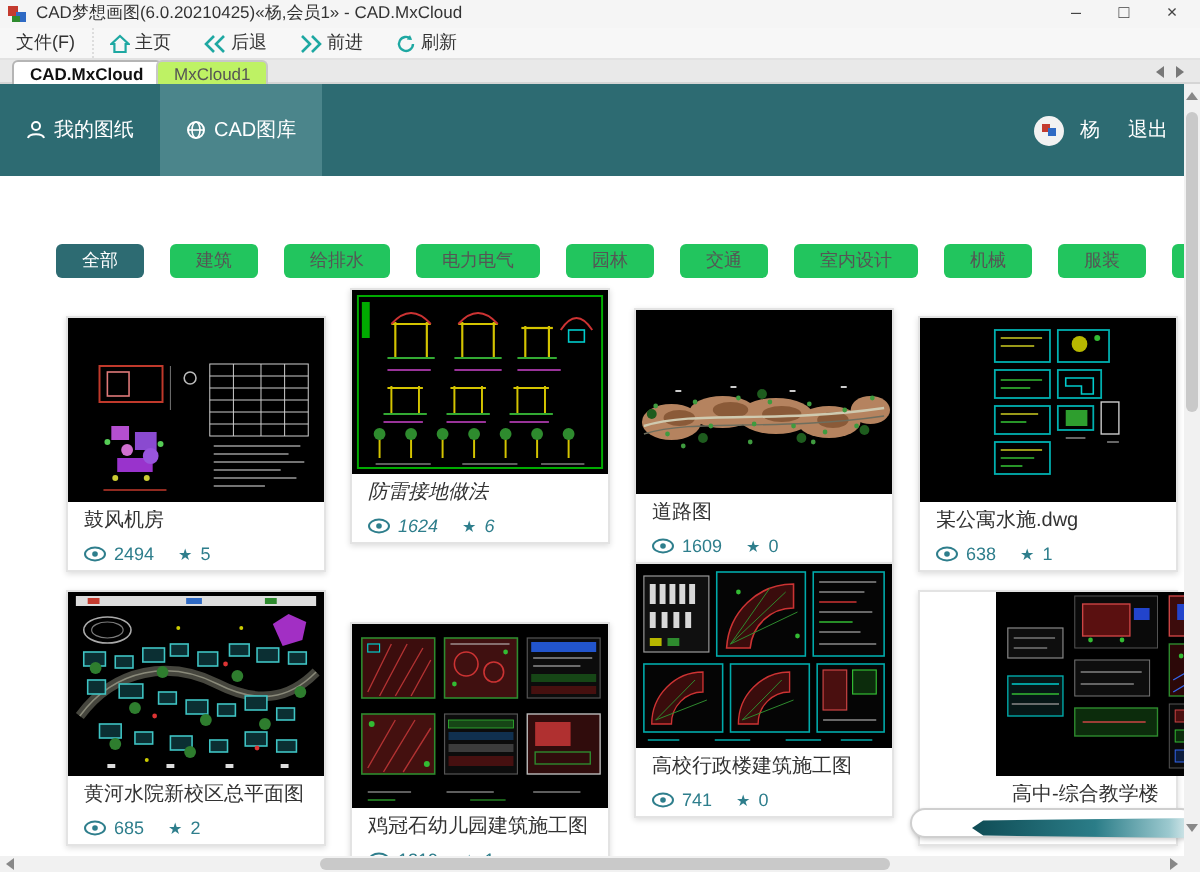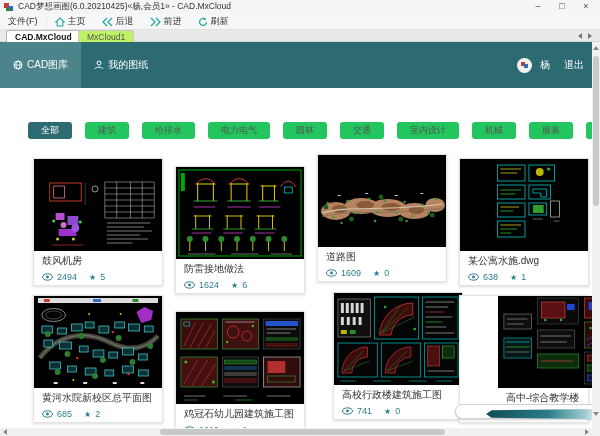--- a/index.html
+++ b/index.html
@@ -127,34 +127,34 @@
     <div class="doc-tab inactive">
       <span>MxCloud1</span>
     </div>
     <div class="tab-arrows">
       <div class="tri-l"></div>
       <div class="tri-r"></div>
     </div>
   </div>
 
   <div class="header">
+    <div class="nav-item">
+      <svg width="10" height="10" viewBox="0 0 10 10">
+          <circle cx="5" cy="3" r="2" fill="none" stroke="#fff" stroke-width="1"></circle>
+          <path d="M1,9 C1.5,6.5 8.5,6.5 9,9" fill="none" stroke="#fff" stroke-width="1"></path>
+        </svg>
+      <span>我的图纸</span>
+    </div>
     <div class="nav-item active">
       <svg width="10" height="10" viewBox="0 0 10 10">
           <circle cx="5" cy="5" r="4" fill="none" stroke="#fff" stroke-width="1"></circle>
           <ellipse cx="5" cy="5" rx="2" ry="4" fill="none" stroke="#fff" stroke-width="0.8"></ellipse>
           <line x1="1" y1="5" x2="9" y2="5" stroke="#fff" stroke-width="0.8"></line>
         </svg>
       <span>CAD图库</span>
-    </div>
-    <div class="nav-item">
-      <svg width="10" height="10" viewBox="0 0 10 10">
-          <circle cx="5" cy="3" r="2" fill="none" stroke="#fff" stroke-width="1"></circle>
-          <path d="M1,9 C1.5,6.5 8.5,6.5 9,9" fill="none" stroke="#fff" stroke-width="1"></path>
-        </svg>
-      <span>我的图纸</span>
     </div>
     <div class="header-right">
       <div class="avatar">
         <svg width="10" height="10" viewBox="0 0 10 10">
             <rect x="1" y="2" width="4" height="4" fill="#c43b2f"></rect>
             <rect x="4" y="4" width="4" height="4" fill="#2f6ac4"></rect>
           </svg>
       </div>
       <span class="username">杨</span>
       <span class="logout">退出</span>
@@ -220,21 +220,21 @@
             <ellipse cx="5.5" cy="4" rx="5" ry="3.2" fill="none" stroke="#2e7e8c" stroke-width="1"></ellipse>
             <circle cx="5.5" cy="4" r="1.4" fill="#2e7e8c"></circle>
           </svg>
         <span>2494</span>
         <span class="star-ic">★</span>
         <span>5</span>
       </div>
     </div>
   </div>
 
-  <div class="card" style="left:175px; top:166px;">
+  <div class="card" style="left:175px; top:144px;font-style:italic;">
     <div class="thumb">
       <svg viewBox="0 0 130 92" preserveAspectRatio="none">
         <rect width="130" height="92" fill="#000"></rect>
         <rect x="3" y="3" width="124" height="86" fill="none" stroke="#00aa00" stroke-width="1"></rect>
         <rect x="5" y="6" width="4" height="18" fill="#00aa00"></rect>
         <g stroke="#d4c400" stroke-width="1.1">
           <line x1="22" y1="34" x2="22" y2="16"></line>
             <line x1="38" y1="34" x2="38" y2="16"></line>
             <line x1="20" y1="17" x2="40" y2="17"></line>
           <line x1="56" y1="34" x2="56" y2="16"></line>
@@ -564,21 +564,21 @@
             <ellipse cx="5.5" cy="4" rx="5" ry="3.2" fill="none" stroke="#2e7e8c" stroke-width="1"></ellipse>
             <circle cx="5.5" cy="4" r="1.4" fill="#2e7e8c"></circle>
           </svg>
         <span>1219</span>
         <span class="star-ic">★</span>
         <span>1</span>
       </div>
     </div>
   </div>
 
-  <div class="card" style="left:317px; top:292px;margin-left:16px;">
+  <div class="card" style="left:317px; top:281px;">
     <div class="thumb">
       <svg viewBox="0 0 130 92" preserveAspectRatio="none">
         <rect width="130" height="92" fill="#000"></rect>
         <rect x="4" y="6" width="33" height="38" fill="#101010" stroke="#999999" stroke-width="0.6"></rect>
         <g fill="#d8d8d8">
           <rect x="7" y="10" width="3" height="10"></rect>
             <rect x="12" y="10" width="3" height="10"></rect>
             <rect x="17" y="10" width="3" height="10"></rect>
           <rect x="22" y="10" width="3" height="10"></rect>
             <rect x="27" y="10" width="3" height="10"></rect>

